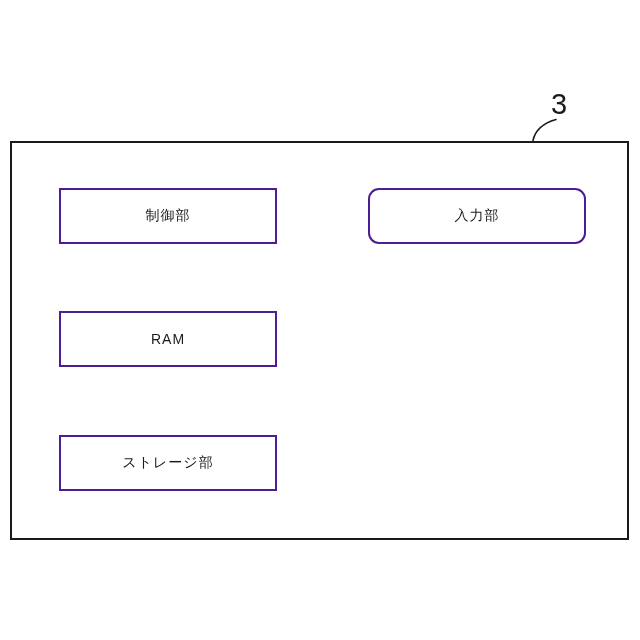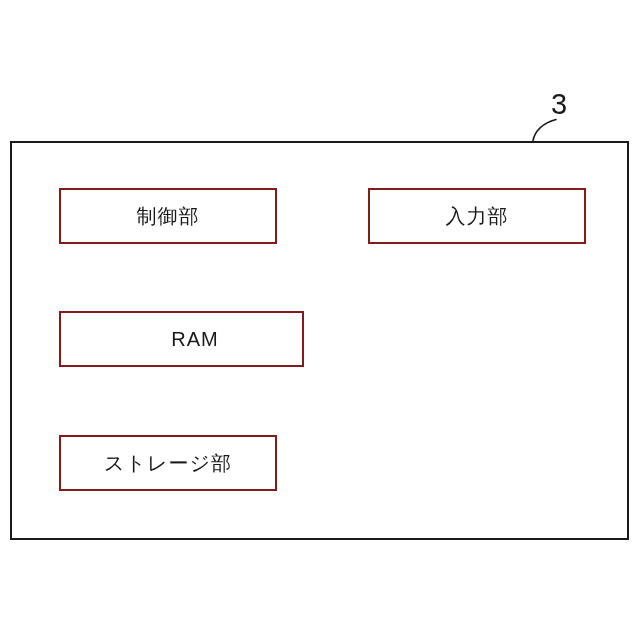--- a/index.html
+++ b/index.html
@@ -22,34 +22,34 @@
     top: 141px;
     width: 615px;
     height: 395px;
     border: 2px solid #1a1a1a;
     background: #ffffff;
   }
   .block {
     position: absolute;
     width: 214px;
     height: 52px;
-    border: 2px solid #7f1d1d;
+    border: 2px solid #4c1d95;
     background: #ffffff;
     display: flex;
     align-items: center;
     justify-content: center;
-    font-size: 20px;
+    font-size: 14px;
     letter-spacing: 1px;
     white-space: nowrap;
   }
   
   .col-left   { left: 47px; }
-  .col-right  { left: 356px; }
+  .col-right  { left: 356px; border-radius: 11px; }
   .row-1 { top: 45px; }
-  .row-2 { top: 168px; padding-left: 27px; }
+  .row-2 { top: 168px; }
   .row-3 { top: 292px; }
   .ref-label {
     position: absolute;
     left: 544px;
     top: 90px;
     width: 30px;
     font-size: 29px;
     text-align: center;
     line-height: 1;
     color: #1a1a1a;

